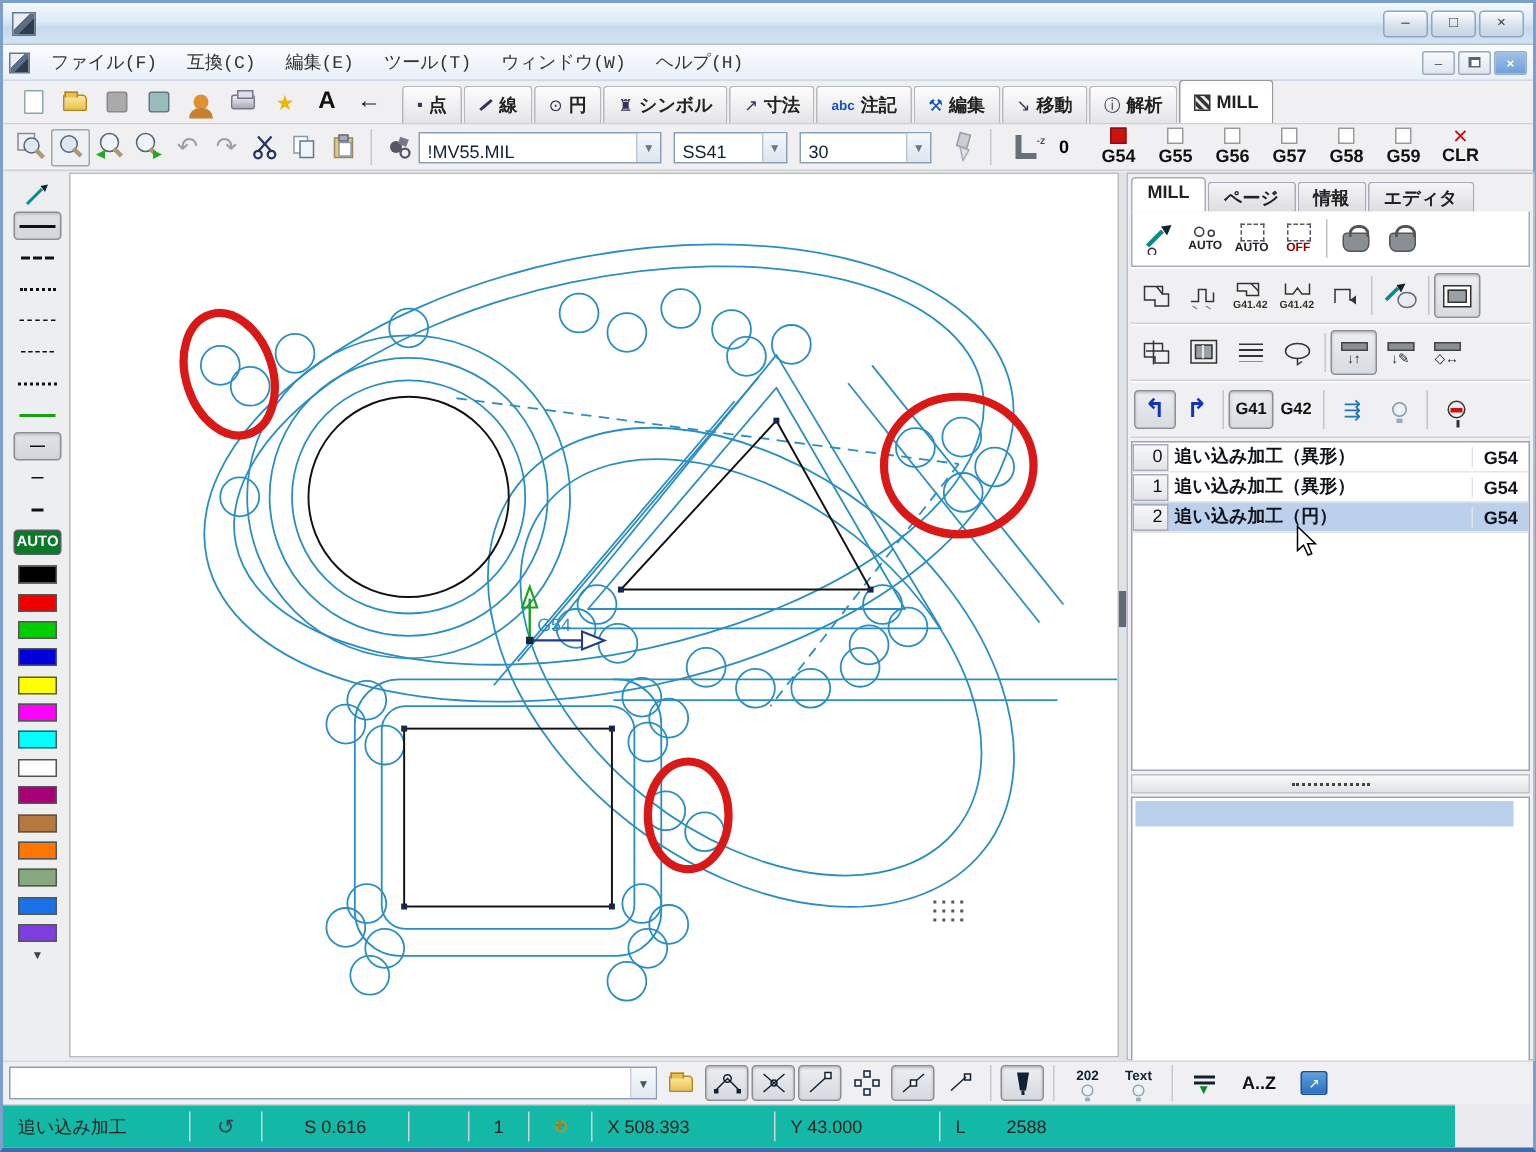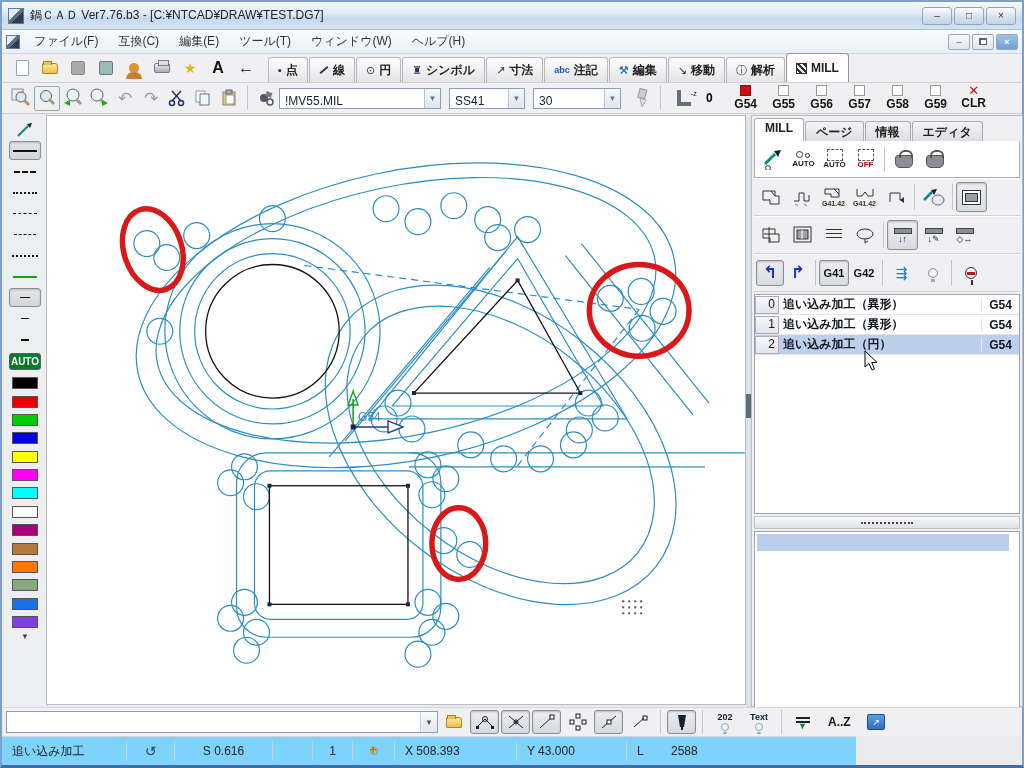--- a/index.html
+++ b/index.html
@@ -15,21 +15,21 @@
     background:linear-gradient(135deg,#e8eef4 40%,#5a6f85 40%,#5a6f85 60%,#2e3c4c 60%); }
   .titletext { font-size:12px; color:#222; }
   .winbtns { margin-left:auto; display:flex; gap:2px; }
   .wbtn { width:30px; height:18px; border:1px solid #8ea6c0; border-radius:3px;
     background:linear-gradient(#fdfdfe,#d9e2ec 55%,#c6d4e4); display:flex; align-items:center; justify-content:center;
     font-size:10px; color:#334; }
   
   .menubar { position:absolute; left:0; top:28px; width:1020px; height:24px;
     background:linear-gradient(#fafcfe,#e9eff7); display:flex; align-items:center; padding:0 4px;
     border-bottom:1px solid #cfd8e4; }
-  .menuitem { padding:3px 10px; color:#333; }
+  .menuitem { padding:3px 10px; color:#333;font-family:Liberation Mono, monospace; }
   .mdibtns { margin-left:auto; display:flex; gap:2px; }
   .mdibtn { width:22px; height:16px; border:1px solid #9ab; border-radius:2px; background:linear-gradient(#f8fafc,#dfe6ee);
     display:flex; align-items:center; justify-content:center; font-size:9px; color:#456; }
   .mdibtn.close { background:linear-gradient(#9ec2e8,#6f9fd8); color:#fff; font-weight:bold; }
   .mdirestore { width:8px; height:7px; border:1px solid #567; border-left-width:2px; border-top-width:2px; background:#fff; }
 
   
   .row1 { position:absolute; left:0; top:52px; width:1020px; height:29px; background:#f0eff2;
     display:flex; align-items:flex-end; border-bottom:1px solid #cfcfd4; }
   .fileicons { display:flex; align-items:center; gap:4px; padding:0 6px 3px 8px; }
@@ -140,38 +140,37 @@
   .bcombo .arr { margin-left:auto; width:17px; height:100%; display:flex; align-items:center; justify-content:center; font-size:8px; color:#456; border-left:1px solid #ccd; background:linear-gradient(#f8fafc,#e2e8f0); }
   .snapbtn { width:29px; height:24px; display:flex; align-items:center; justify-content:center; margin:0 1px; }
   .snapbtn.pressed { border:1px solid #8a8f96; border-radius:3px; background:linear-gradient(#eceef2,#d6d9de); box-shadow:inset 0 1px 2px #bbb; }
   .badge { display:flex; flex-direction:column; align-items:center; font-size:9px; font-weight:bold; color:#123; width:34px; }
   .azlabel { font-weight:bold; font-size:12px; color:#111; margin:0 10px; }
   .winicon { width:18px; height:16px; background:linear-gradient(#5aa0e0,#2f6fc0); border:1px solid #1d4f90; border-radius:2px; color:#fff; font-size:9px; display:flex; align-items:center; justify-content:center; }
   .greenarr { color:#0a8a2a; font-size:9px; line-height:5px; }
   .hline3 { width:14px; border-top:2px solid #123; margin:1px 0; }
 
   
-  .statusbar { position:absolute; left:0; top:734px; width:854px; height:29px; background:#7dd3fc; border-top:1px solid #cfcfd4;
+  .statusbar { position:absolute; left:0; top:734px; width:968px; height:29px; background:#14b8a6; border-top:1px solid #cfcfd4;
     display:flex; align-items:center; color:#222; }
   .scell { padding:0 10px; height:20px; display:flex; align-items:center; border-right:1px solid #cfd2d8; white-space:nowrap; }
   .gridico { width:13px; height:13px; background:radial-gradient(#667 12%, transparent 13%); background-size:4px 4px; }
   .crossico { width:14px; height:14px; position:relative; }
   .crossico:before { content:""; position:absolute; inset:3px; border:1.5px solid #c89010; border-radius:50%; }
   .crossico:after { content:"+"; position:absolute; left:3px; top:-1px; color:#b07808; font-weight:bold; }
 
   .cursor { position:absolute; left:862px; top:348px; z-index:50; }
 </style>
 </head>
 <body>
 
 <div class="win">
 
   <div class="titlebar">
     <div class="appicon"></div>
-    <div class="titletext">鍋ＣＡＤ Ver7.76.b3 - [C:¥NTCAD¥DRAW¥TEST.DG7]</div>
     <div class="winbtns">
       <div class="wbtn">–</div>
       <div class="wbtn">□</div>
       <div class="wbtn">×</div>
     </div>
   </div>
 
   <div class="menubar">
     <div class="appicon" style="width:14px;height:14px;margin-right:4px;"></div>
     <div class="menuitem">ファイル(F)</div>

